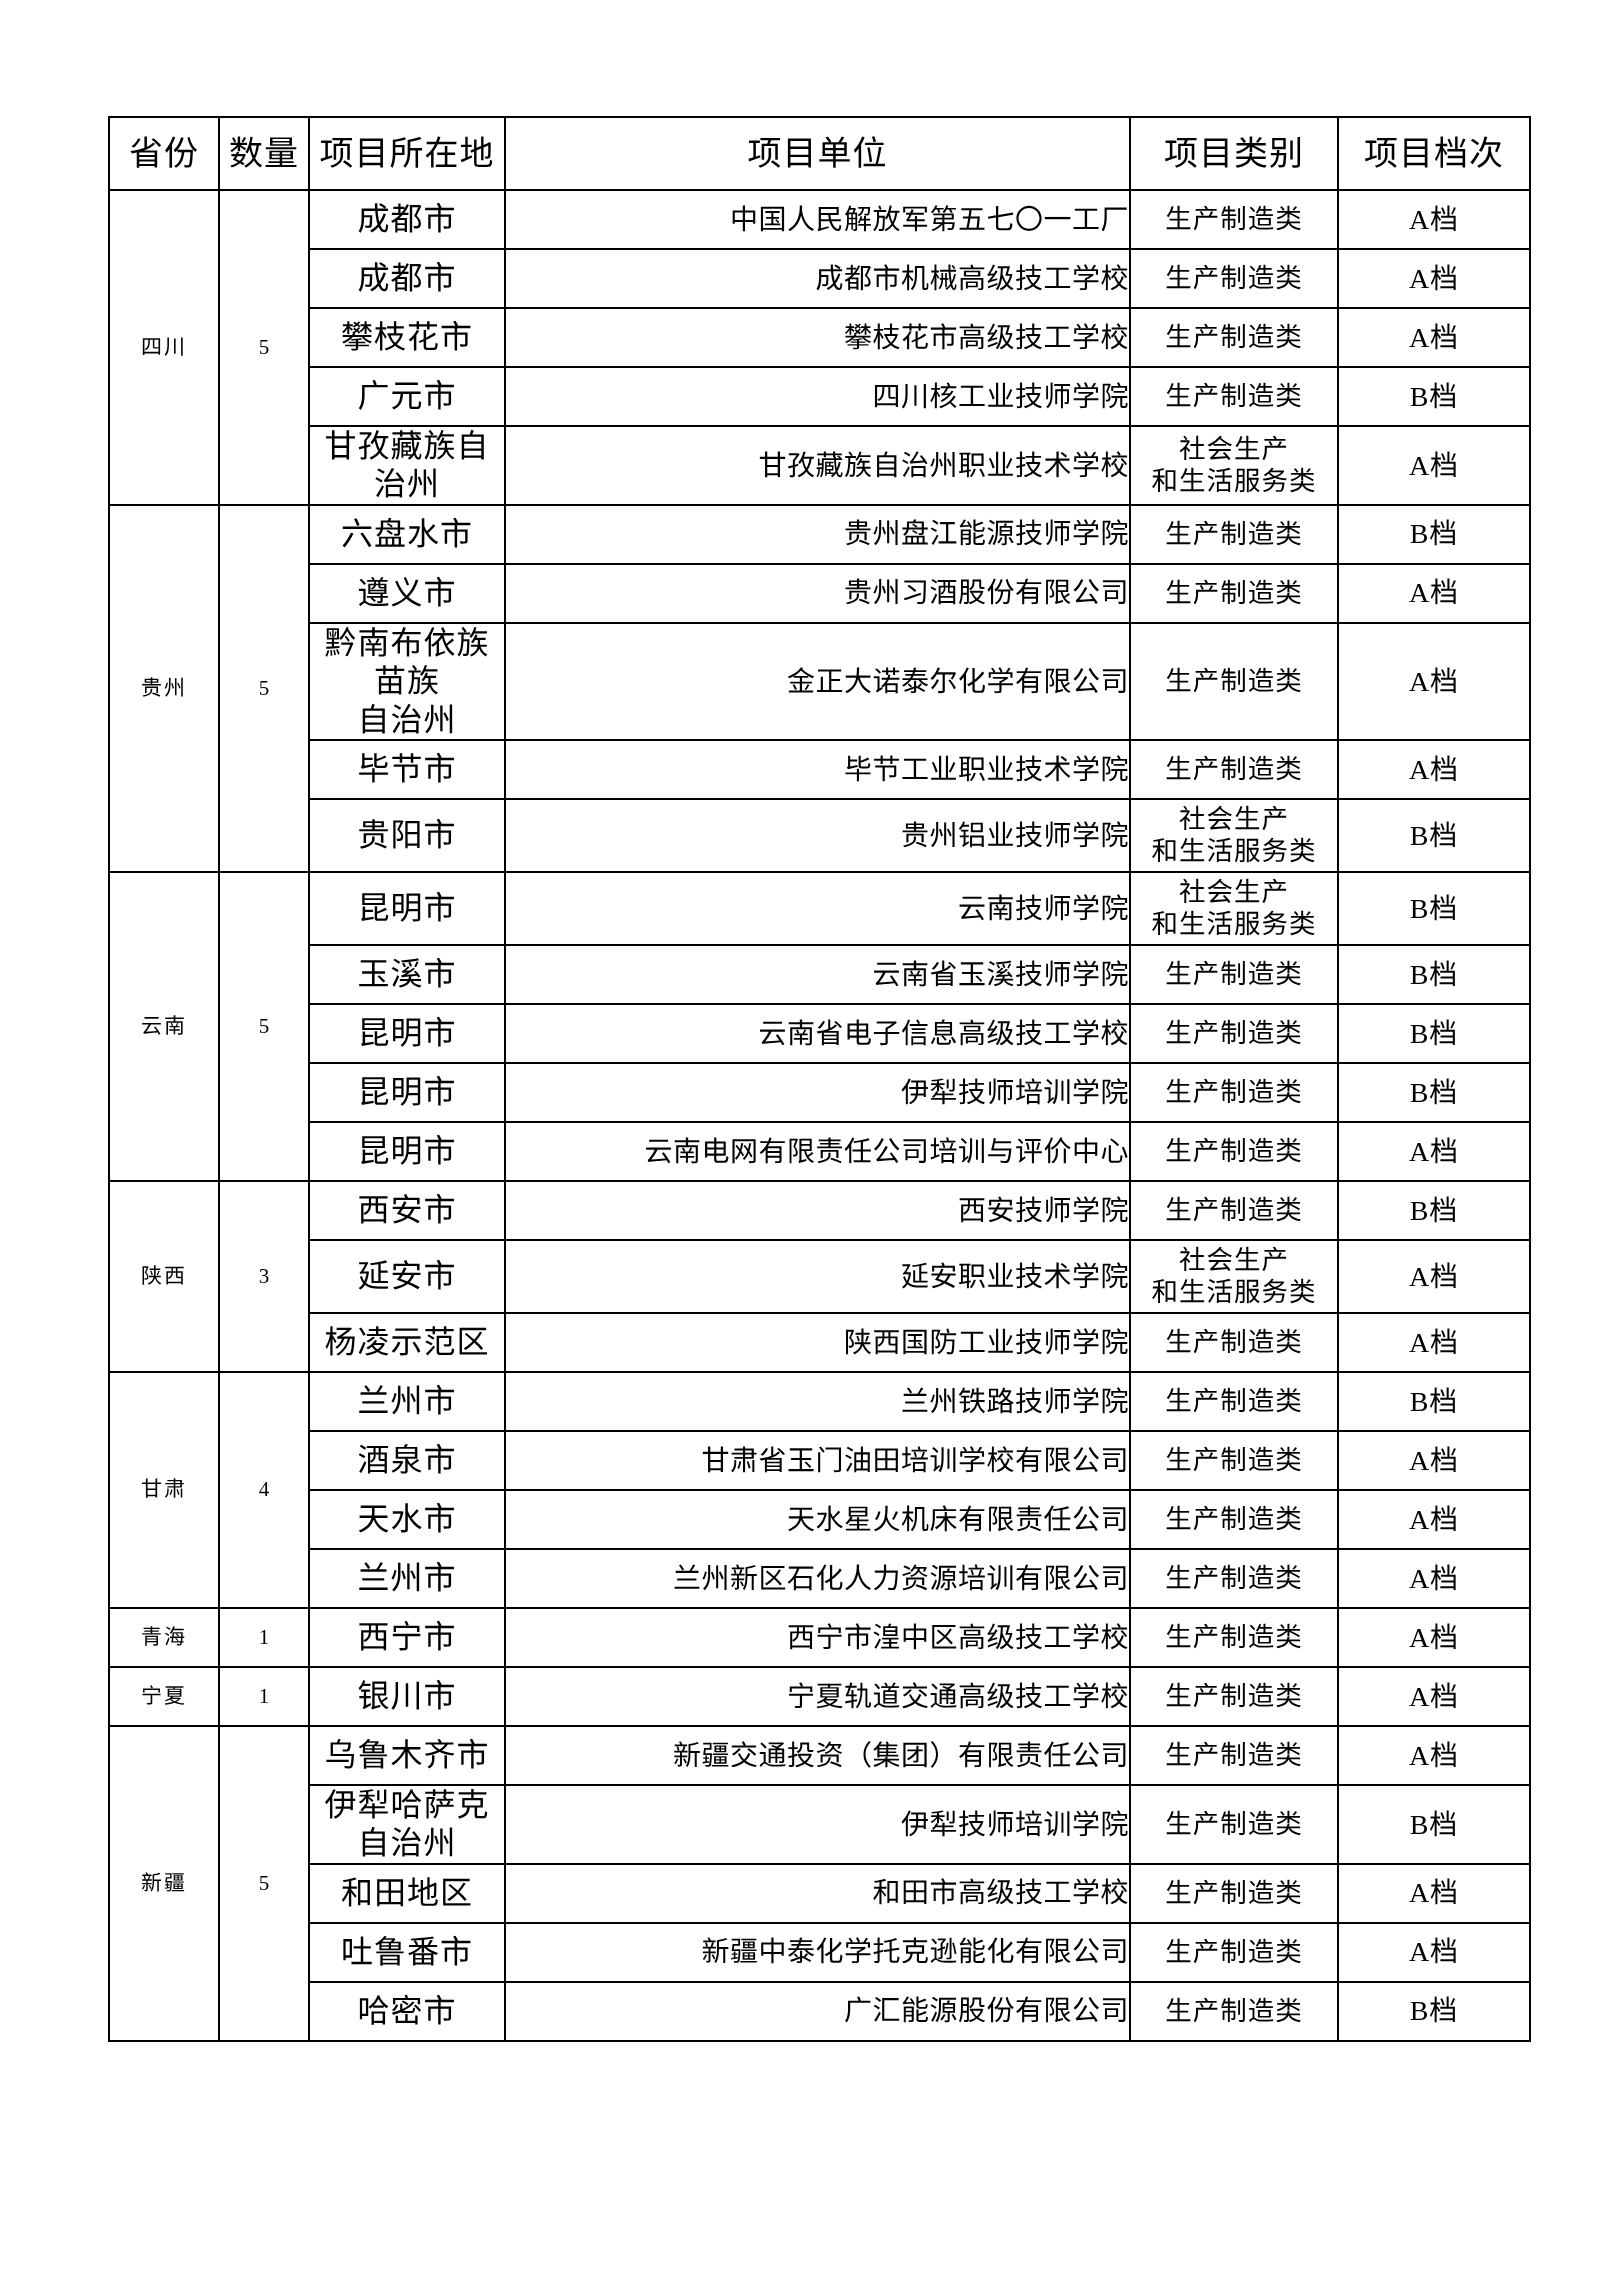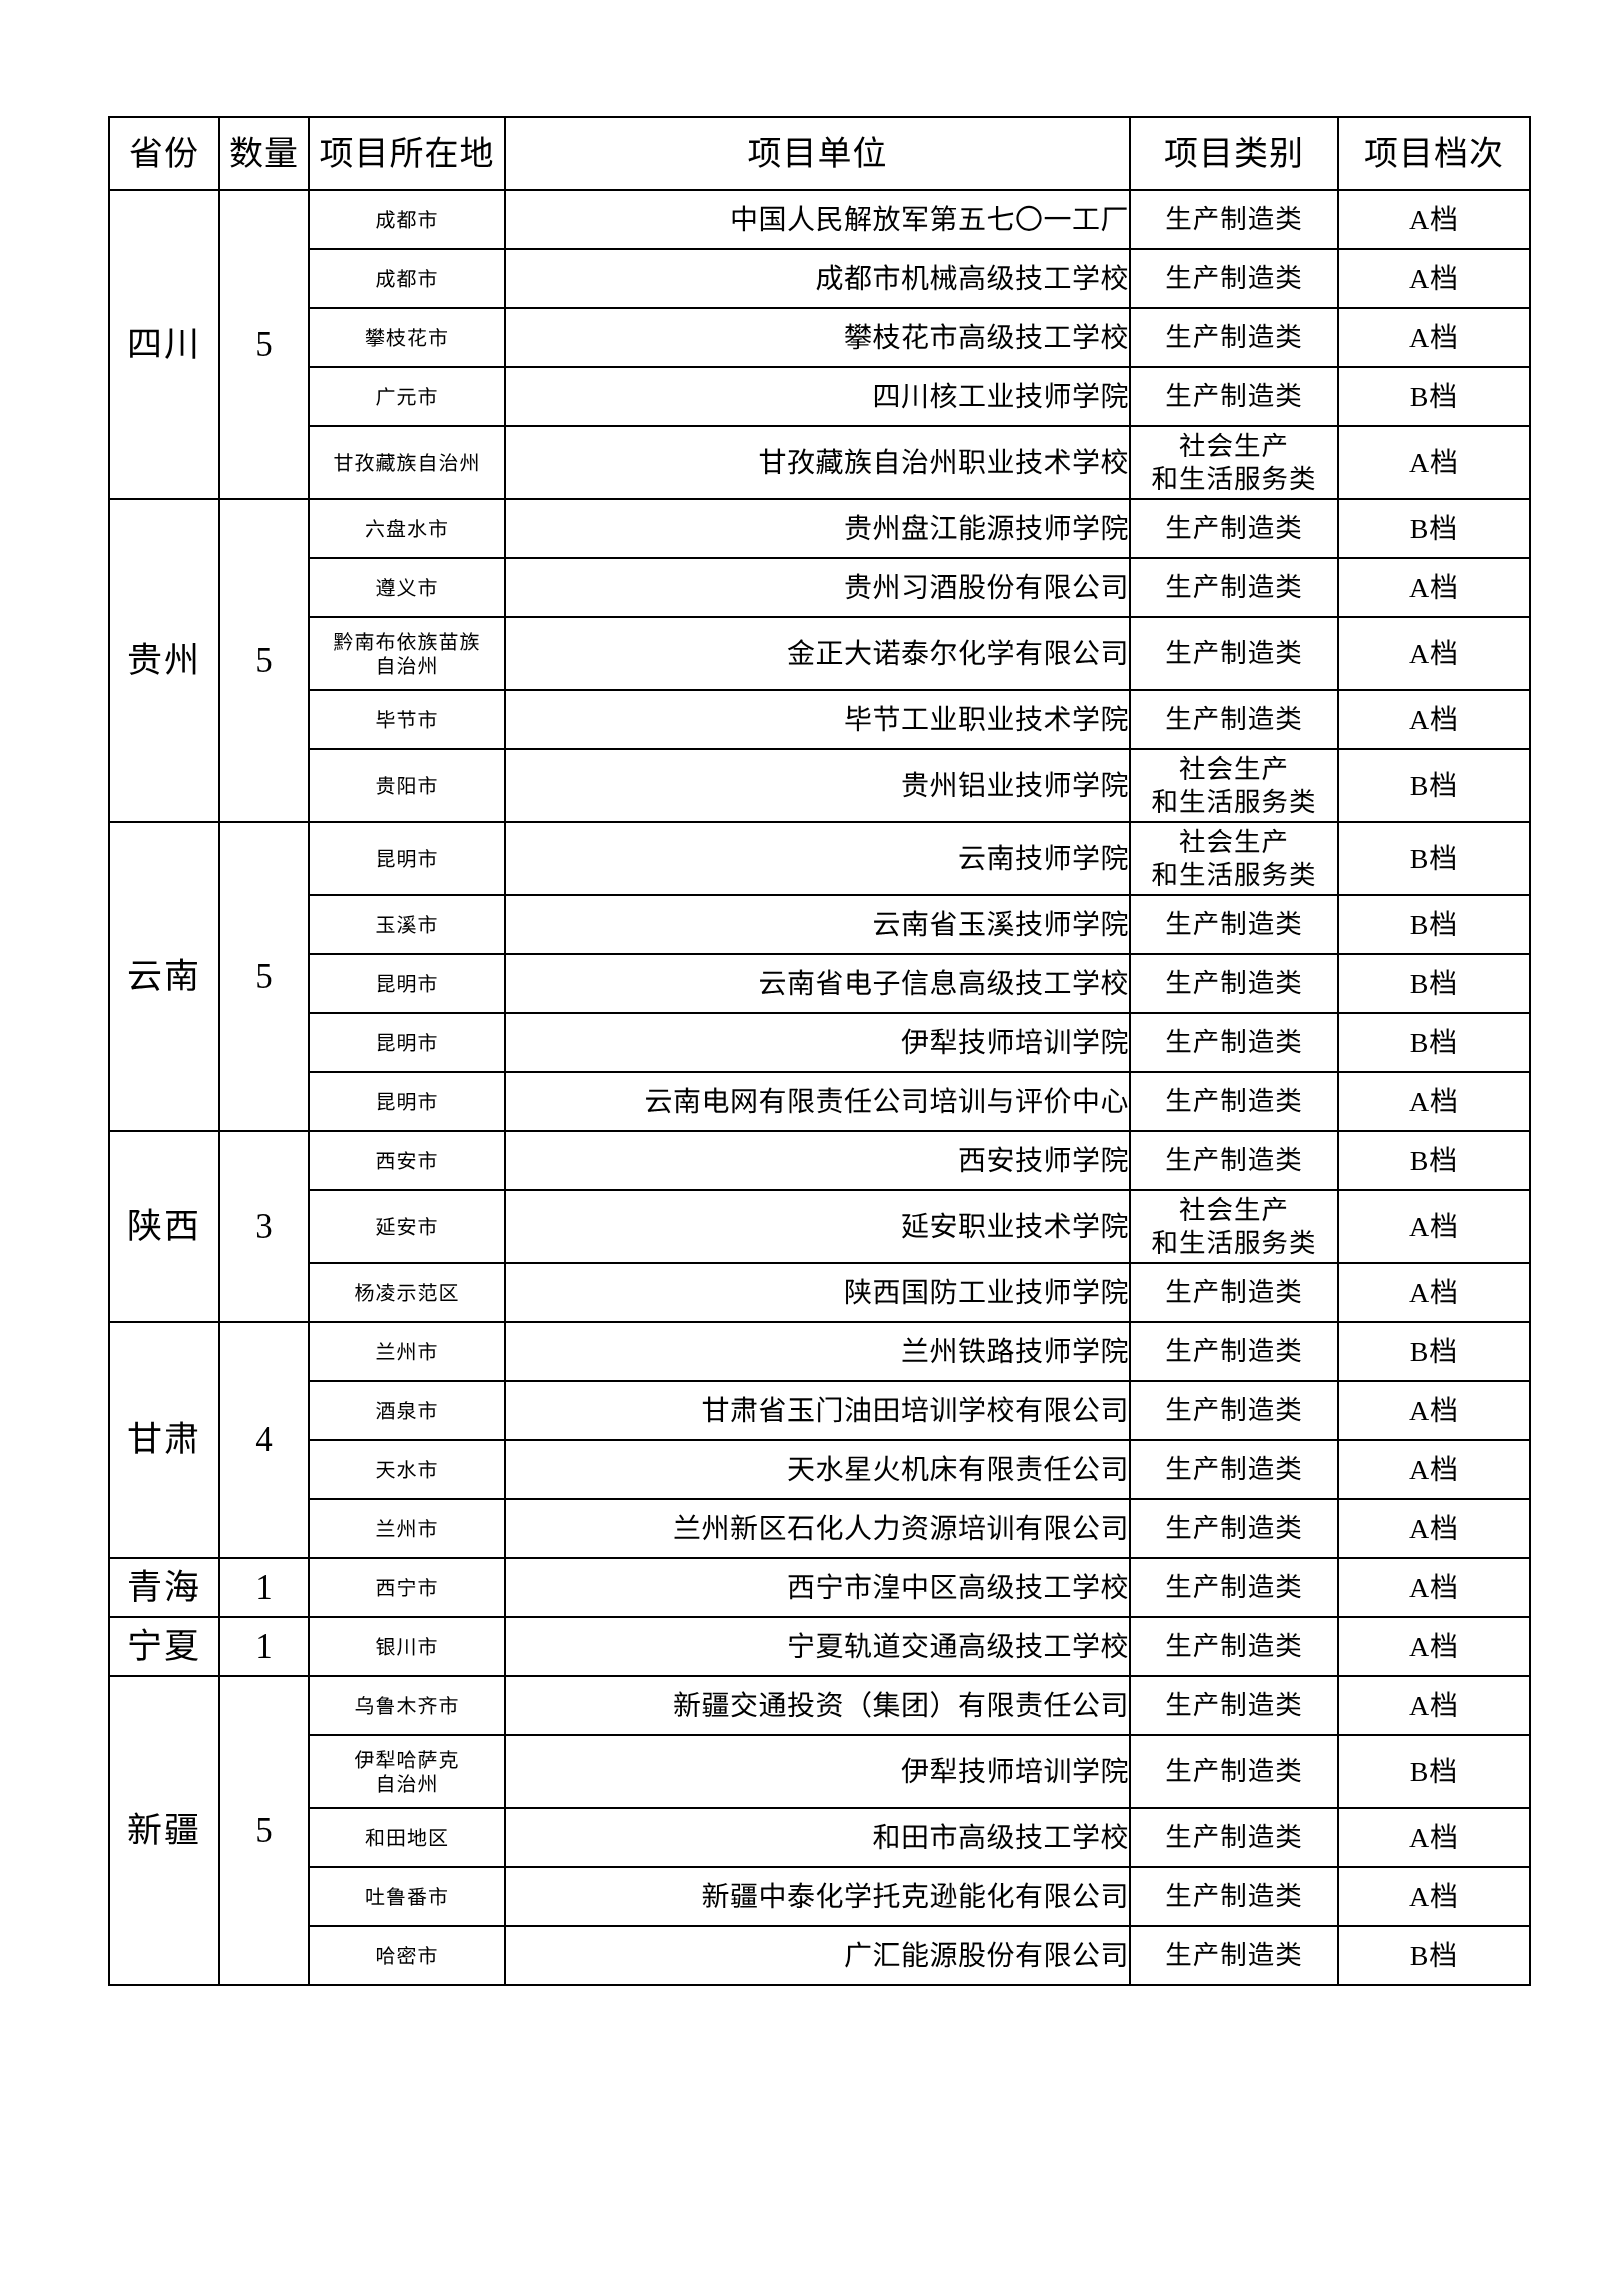--- a/index.html
+++ b/index.html
@@ -53,27 +53,27 @@
     font-family: "Liberation Sans", "DejaVu Sans", sans-serif;
     font-weight: 700;
   }
   tbody td {
     height: 57px;
     font-size: 28px;
     line-height: 1.2;
   }
   td.prov, td.count {
     text-align: center;
-    font-size: 35px;
+    font-size: 21px;
     letter-spacing: 2px;
   }
   td.count { letter-spacing: 0; }
   td.loc {
     text-align: center;
-    font-size: 20px;
+    font-size: 32px;
     letter-spacing: 1px;
     padding: 3.9px 2.9px;
   }
   td.unit {
     text-align: right;
     padding-left: 11.8px;
     font-size: 28px;
     letter-spacing: 0.5px;
   }
   td.cat {

